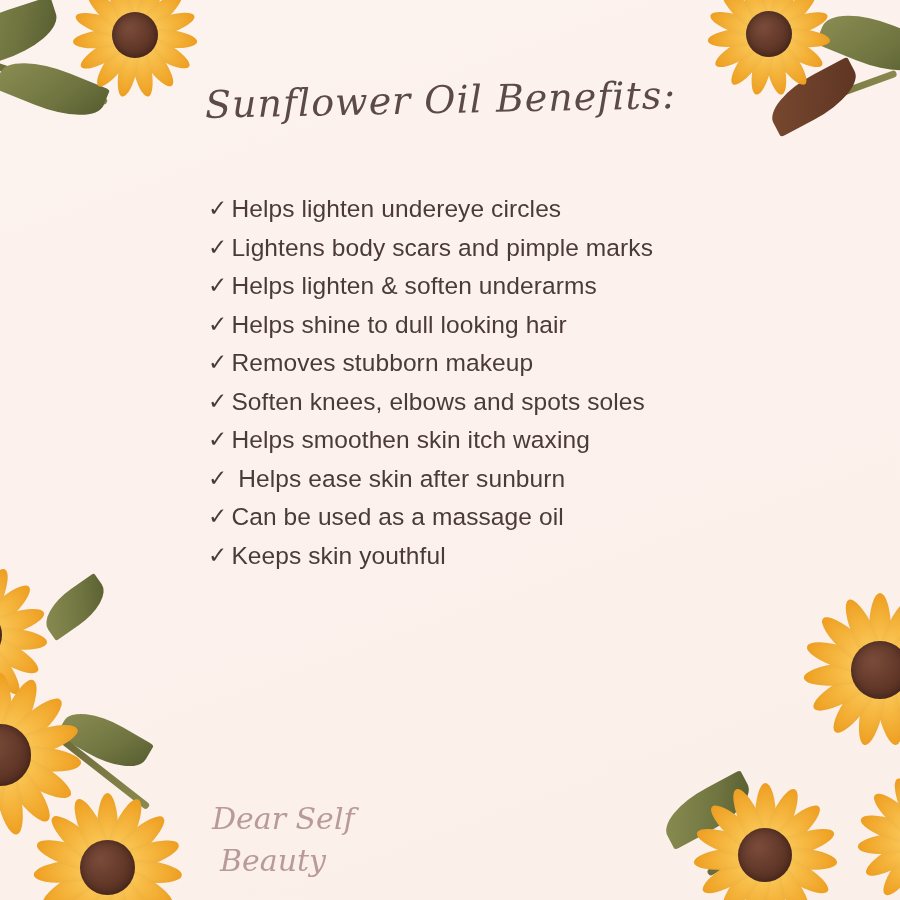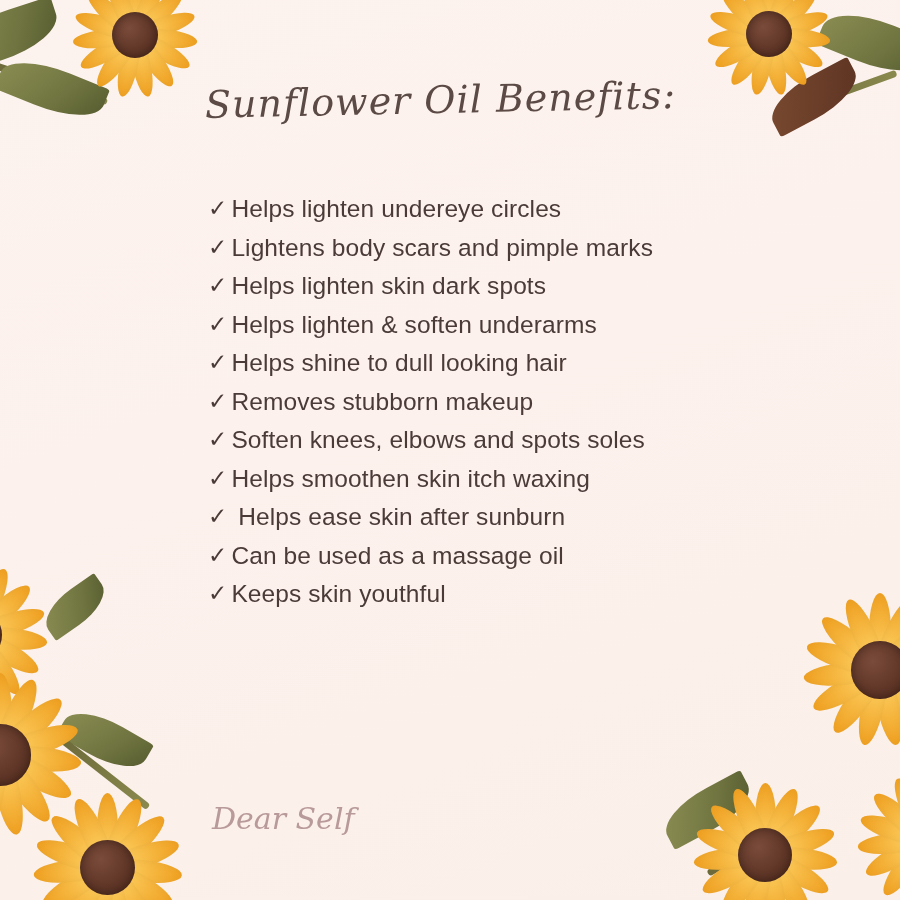--- a/index.html
+++ b/index.html
@@ -304,28 +304,28 @@
       </div>
       <div class="center"></div>
     </div>
   </div>
 
   <div class="title">Sunflower Oil Benefits:</div>
 
   <ul class="benefits" id="benefits-list">
       <li class="benefit-item"><span class="check">✓</span><span class="benefit-text">Helps lighten undereye circles</span></li>
       <li class="benefit-item"><span class="check">✓</span><span class="benefit-text">Lightens body scars and pimple marks</span></li>
-      <li class="benefit-item"><span class="check">✓</span><span class="benefit-text">Helps lighten skin dark spots</span></li>
       <li class="benefit-item"><span class="check">✓</span><span class="benefit-text">Helps lighten &amp; soften underarms</span></li>
       <li class="benefit-item"><span class="check">✓</span><span class="benefit-text">Helps shine to dull looking hair</span></li>
       <li class="benefit-item"><span class="check">✓</span><span class="benefit-text">Removes stubborn makeup</span></li>
       <li class="benefit-item"><span class="check">✓</span><span class="benefit-text">Soften knees, elbows and spots soles</span></li>
       <li class="benefit-item"><span class="check">✓</span><span class="benefit-text">Helps smoothen skin itch waxing</span></li>
       <li class="benefit-item"><span class="check">✓</span><span class="benefit-text"> Helps ease skin after sunburn</span></li>
       <li class="benefit-item"><span class="check">✓</span><span class="benefit-text">Can be used as a massage oil</span></li>
       <li class="benefit-item"><span class="check">✓</span><span class="benefit-text">Keeps skin youthful</span></li>
     </ul>
 
   <div class="signature">
     <div class="sig-line-1">Dear Self</div>
+    <div class="sig-line-2">Beauty</div>
   </div>
 
 </div>
 
 </body></html>

